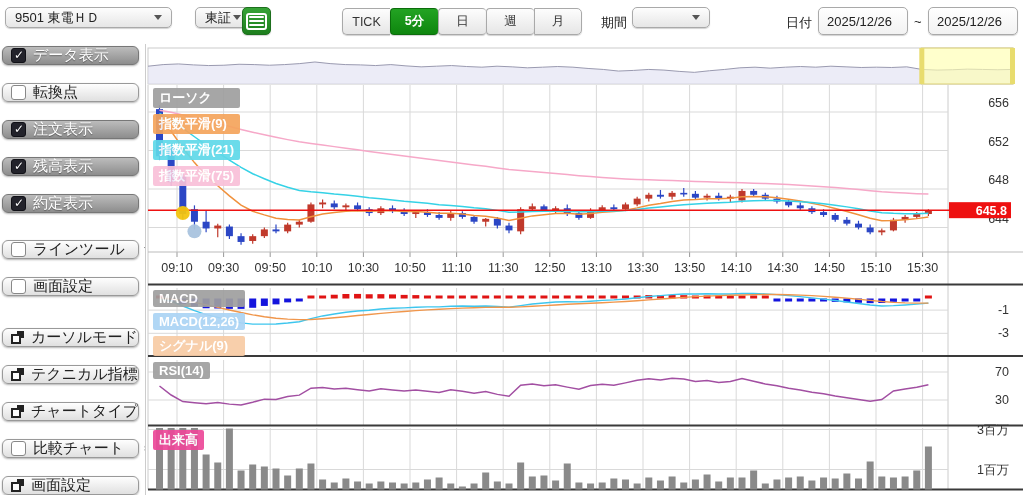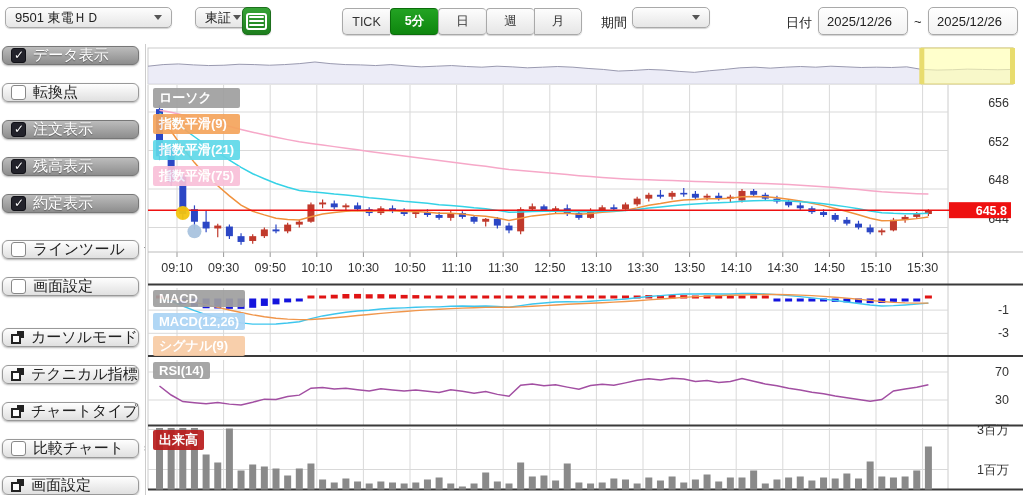--- a/index.html
+++ b/index.html
@@ -170,21 +170,21 @@
       </div>
     <div class="legend" id="legend-macd" style="top:246px">
         <div class="pill" style="background: rgb(159, 159, 159);">MACD</div>
         <div class="pill" style="background: rgb(171, 212, 245);">MACD(12,26)</div>
         <div class="pill" style="background: rgb(248, 203, 164);">シグナル(9)</div>
       </div>
     <div class="legend" id="legend-rsi" style="top:318px">
         <div class="pill" style="background: rgb(159, 159, 159);">RSI(14)</div>
       </div>
     <div class="legend" id="legend-vol" style="top:386px">
-        <div class="pill" style="background: #b91c1c;">出来高</div>
+        <div class="pill" style="background: #ec4899;">出来高</div>
       </div>
   <svg width="879" height="451" viewBox="145 44 879 451">
         <rect x="147" y="48" width="865" height="36" fill="#fff" stroke="#ccc"></rect>
         <polygon points="147,66.2 162.17543859649123,64.58 177.35087719298247,63.932 192.5263157894737,64.904 207.7017543859649,65.55199999999999 222.87719298245614,65.228 238.05263157894737,64.256 253.22807017543857,64.58 268.4035087719298,65.228 283.57894736842104,64.58 298.7543859649123,63.608000000000004 313.9298245614035,61.988 329.10526315789474,63.608000000000004 344.280701754386,64.58 359.45614035087715,64.904 374.63157894736844,65.55199999999999 389.8070175438596,64.58 404.98245614035085,65.876 420.1578947368421,66.848 435.3333333333333,66.2 450.50877192982455,65.55199999999999 465.6842105263158,66.524 480.859649122807,67.172 496.03508771929825,66.2 511.2105263157895,66.848 526.3859649122807,67.82 541.561403508772,67.172 556.7368421052631,66.524 571.9122807017543,67.172 587.0877192982457,68.468 602.2631578947369,69.44 617.438596491228,71.06 632.6140350877192,70.412 647.7894736842105,69.44 662.9649122807017,70.088 678.140350877193,71.384 693.3157894736842,72.356 708.4912280701755,70.736 723.6666666666666,69.44 738.8421052631579,67.82 754.0175438596491,67.172 769.1929824561404,68.144 784.3684210526316,67.172 799.5438596491229,66.524 814.719298245614,67.172 829.8947368421053,66.2 845.0701754385965,66.848 860.2456140350878,67.49600000000001 875.421052631579,67.172 890.5964912280701,67.49600000000001 905.7719298245613,66.848 920.9473684210526,69.44 936.1228070175438,70.088 951.2982456140351,69.76400000000001 966.4736842105262,69.116 981.6491228070175,69.44 996.8245614035087,69.76400000000001 1012,69.44 1012,84 147,84" fill="#dcdcf0" fill-opacity="0.55"></polygon>
         <polyline points="147,66.2 162.17543859649123,64.58 177.35087719298247,63.932 192.5263157894737,64.904 207.7017543859649,65.55199999999999 222.87719298245614,65.228 238.05263157894737,64.256 253.22807017543857,64.58 268.4035087719298,65.228 283.57894736842104,64.58 298.7543859649123,63.608000000000004 313.9298245614035,61.988 329.10526315789474,63.608000000000004 344.280701754386,64.58 359.45614035087715,64.904 374.63157894736844,65.55199999999999 389.8070175438596,64.58 404.98245614035085,65.876 420.1578947368421,66.848 435.3333333333333,66.2 450.50877192982455,65.55199999999999 465.6842105263158,66.524 480.859649122807,67.172 496.03508771929825,66.2 511.2105263157895,66.848 526.3859649122807,67.82 541.561403508772,67.172 556.7368421052631,66.524 571.9122807017543,67.172 587.0877192982457,68.468 602.2631578947369,69.44 617.438596491228,71.06 632.6140350877192,70.412 647.7894736842105,69.44 662.9649122807017,70.088 678.140350877193,71.384 693.3157894736842,72.356 708.4912280701755,70.736 723.6666666666666,69.44 738.8421052631579,67.82 754.0175438596491,67.172 769.1929824561404,68.144 784.3684210526316,67.172 799.5438596491229,66.524 814.719298245614,67.172 829.8947368421053,66.2 845.0701754385965,66.848 860.2456140350878,67.49600000000001 875.421052631579,67.172 890.5964912280701,67.49600000000001 905.7719298245613,66.848 920.9473684210526,69.44 936.1228070175438,70.088 951.2982456140351,69.76400000000001 966.4736842105262,69.116 981.6491228070175,69.44 996.8245614035087,69.76400000000001 1012,69.44" fill="none" stroke="#9a9ab0" stroke-width="1"></polyline>
         <rect x="920.3100000000001" y="48" width="91.68999999999994" height="36" fill="#ffffb0" fill-opacity="0.65" stroke="#ded27a"></rect>
         <rect x="918.3100000000001" y="48" width="5" height="36" fill="#e8dc6e"></rect>
         <rect x="1009" y="48" width="5" height="36" fill="#e8dc6e"></rect>
         <line x1="176" y1="85" x2="176" y2="252" stroke="#d9d9d9" stroke-width="1"></line>
         <line x1="176" y1="288" x2="176" y2="352" stroke="#d9d9d9" stroke-width="1"></line>

